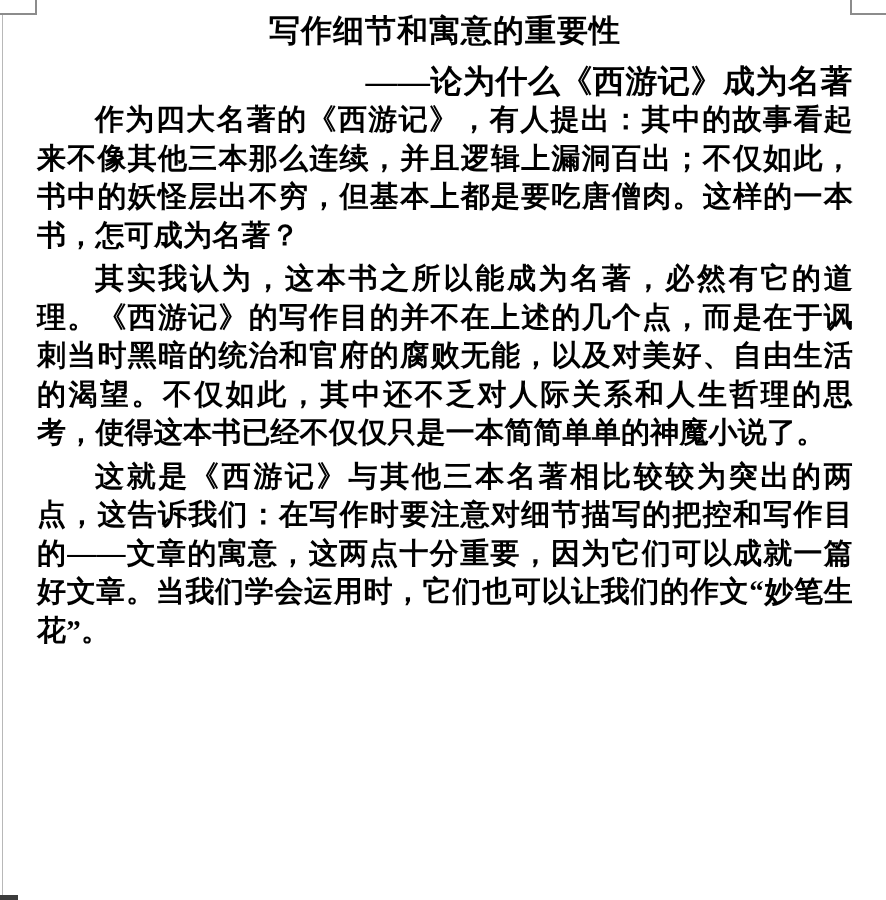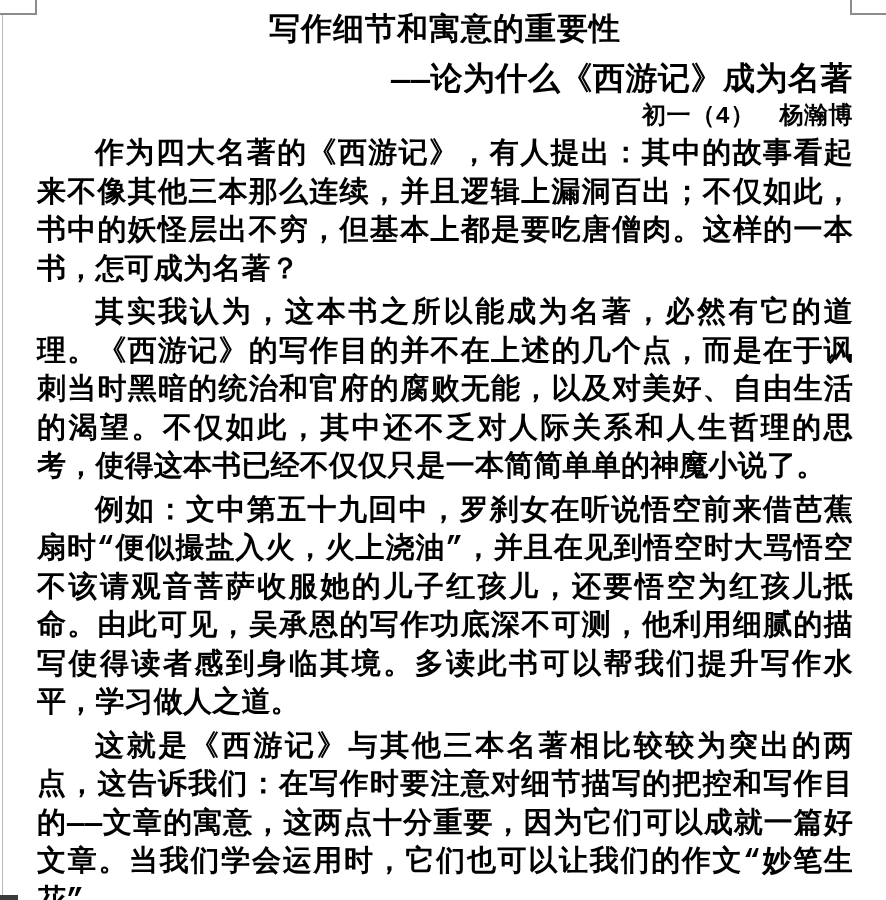--- a/index.html
+++ b/index.html
@@ -3,21 +3,21 @@
 <meta charset="utf-8">
 <style>
   * { margin: 0; padding: 0; box-sizing: border-box; }
   html, body { background: #ffffff; }
   .doc-page {
     position: relative;
     width: 886px;
     height: 900px;
     background: #ffffff;
     overflow: hidden;
-    font-family: Liberation Mono, monospace;
+    font-family: Liberation Serif, serif;
     font-weight: 700;
     color: #000000;
   }
   
   .mark-top-left {
     position: absolute; left: 0; top: 0;
     width: 37px; height: 15px;
     border-right: 2px solid #8c8c8c;
     border-bottom: 2px solid #8c8c8c;
   }
@@ -80,23 +80,21 @@
   <div class="mark-top-left"></div>
   <div class="mark-top-right"></div>
   <div class="page-left-edge"></div>
   <div class="page-bottom-corner"></div>
 
   <div class="content">
     <h1 class="essay-title">写作细节和寓意的重要性</h1>
 
     <div class="essay-subtitle">——论为什么《西游记》成为名著</div>
 
-    <div class="author-byline">初一（4）　杨瀚博</div>
 
     <article class="essay-body">
       <p>作为四大名著的《西游记》，有人提出：其中的故事看起来不像其他三本那么连续，并且逻辑上漏洞百出；不仅如此，书中的妖怪层出不穷，但基本上都是要吃唐僧肉。这样的一本书，怎可成为名著？</p>
       <p>其实我认为，这本书之所以能成为名著，必然有它的道理。《西游记》的写作目的并不在上述的几个点，而是在于讽刺当时黑暗的统治和官府的腐败无能，以及对美好、自由生活的渴望。不仅如此，其中还不乏对人际关系和人生哲理的思考，使得这本书已经不仅仅只是一本简简单单的神魔小说了。</p>
-      <p>例如：文中第五十九回中，罗刹女在听说悟空前来借芭蕉扇时“便似撮盐入火，火上浇油”，并且在见到悟空时大骂悟空不该请观音菩萨收服她的儿子红孩儿，还要悟空为红孩儿抵命。由此可见，吴承恩的写作功底深不可测，他利用细腻的描写使得读者感到身临其境。多读此书可以帮我们提升写作水平，学习做人之道。</p>
       <p>这就是《西游记》与其他三本名著相比较较为突出的两点，这告诉我们：在写作时要注意对细节描写的把控和写作目的——文章的寓意，这两点十分重要，因为它们可以成就一篇好文章。当我们学会运用时，它们也可以让我们的作文“妙笔生花”。</p>
     </article>
   </div>
 
 </div>
 
 </body></html>

